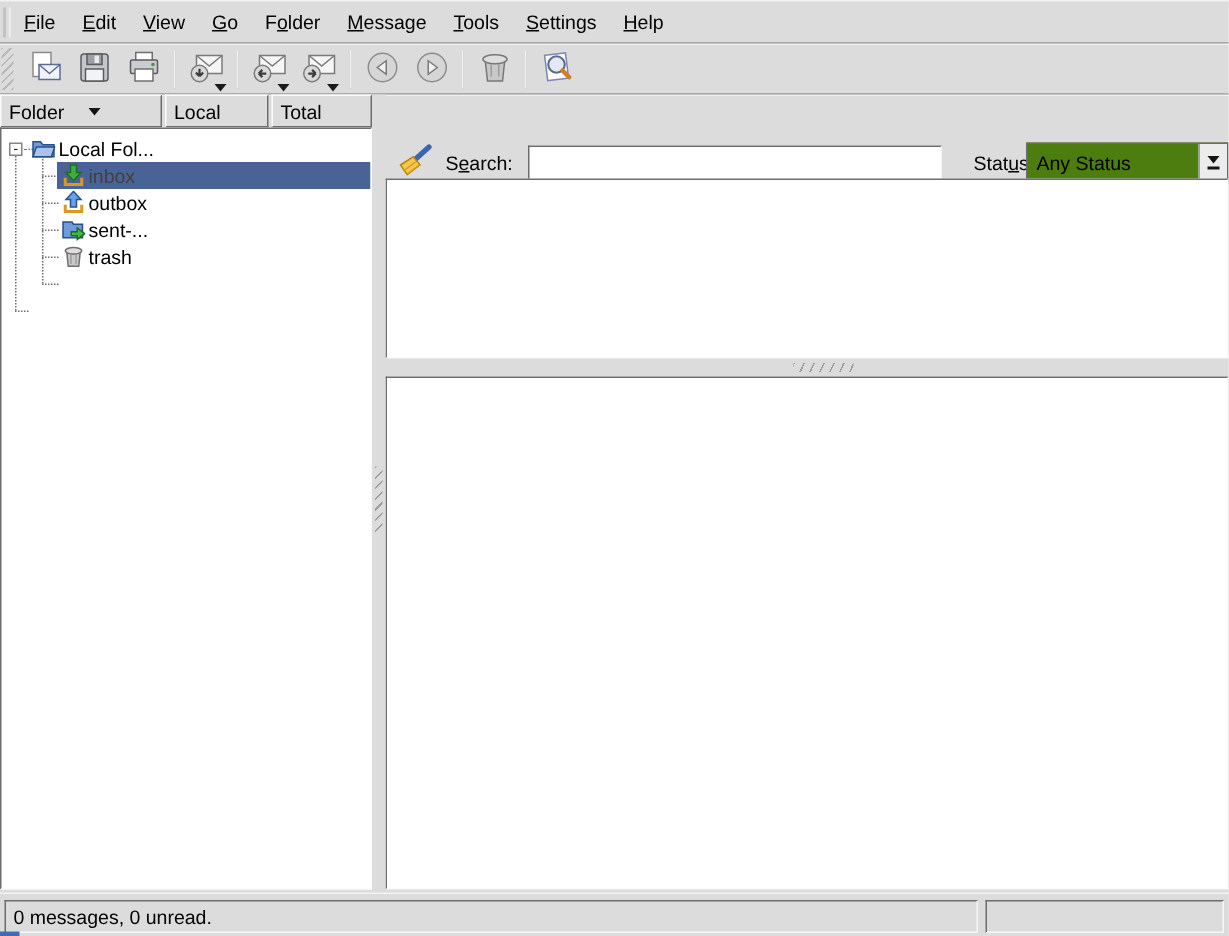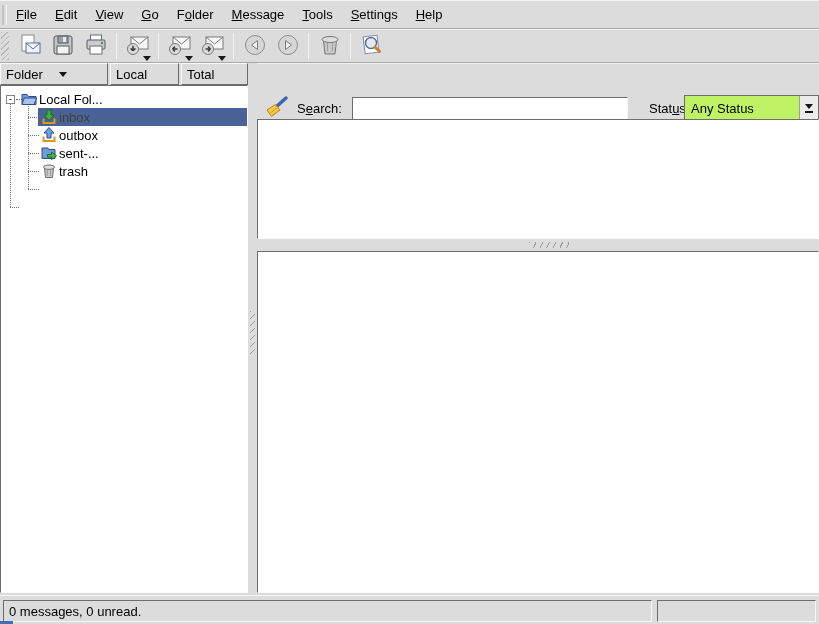--- a/index.html
+++ b/index.html
@@ -50,21 +50,21 @@
 
   .right { position:absolute; left:257px; top:0; width:562px; height:530px; overflow:hidden; }
 
   
   .searchrow { position:absolute; top:0; left:0; right:0; height:35px;margin-top:28px; }
   .broom-btn { position:absolute; left:4px; top:3px; width:30px; height:30px; border:none; background:transparent; }
   .search-label { position:absolute; left:40px; top:10px; }
   .search-input { position:absolute; left:95px; top:6px; width:276px; height:23px; background:#fff;
     border:1px solid; border-color:#6d6d6d #f6f6f6 #f6f6f6 #6d6d6d; padding:0 4px; font:13px "Liberation Sans",sans-serif; }
   .status-label { position:absolute; left:392px; top:10px; }
-  .combo { position:absolute; left:427px; top:4px; width:135px; height:27px; background:#bef264;
+  .combo { position:absolute; left:427px; top:4px; width:135px; height:27px; background:#4d7c0f;
     border:1px solid; border-color:#6d6d6d #6d6d6d #6d6d6d #6d6d6d; display:flex; align-items:center; }
   .combo-value { flex:1; padding-left:6px; white-space:nowrap; overflow:hidden; }
   .combo-btn { width:19px; height:100%; border-left:1px solid #9d9d9d; display:flex; flex-direction:column; align-items:center; justify-content:center; background:#ececec; }
   .combo-arrow { width:0; height:0; border-left:4px solid transparent; border-right:4px solid transparent; border-top:5px solid #141414; }
   .combo-bar { width:8px; height:2px; background:#141414; margin-top:2px; }
 
   
   .msglist { position:absolute; top:35px; left:0; right:0; height:141px; }
   .ml-header { display:flex; height:21px; overflow:hidden; }
   .mc-subject { width:312px; }

